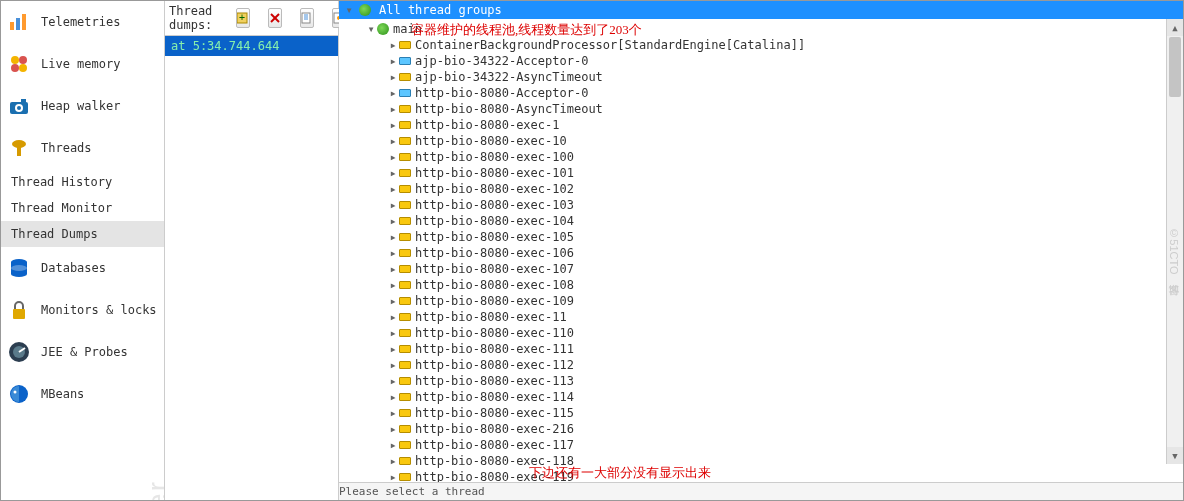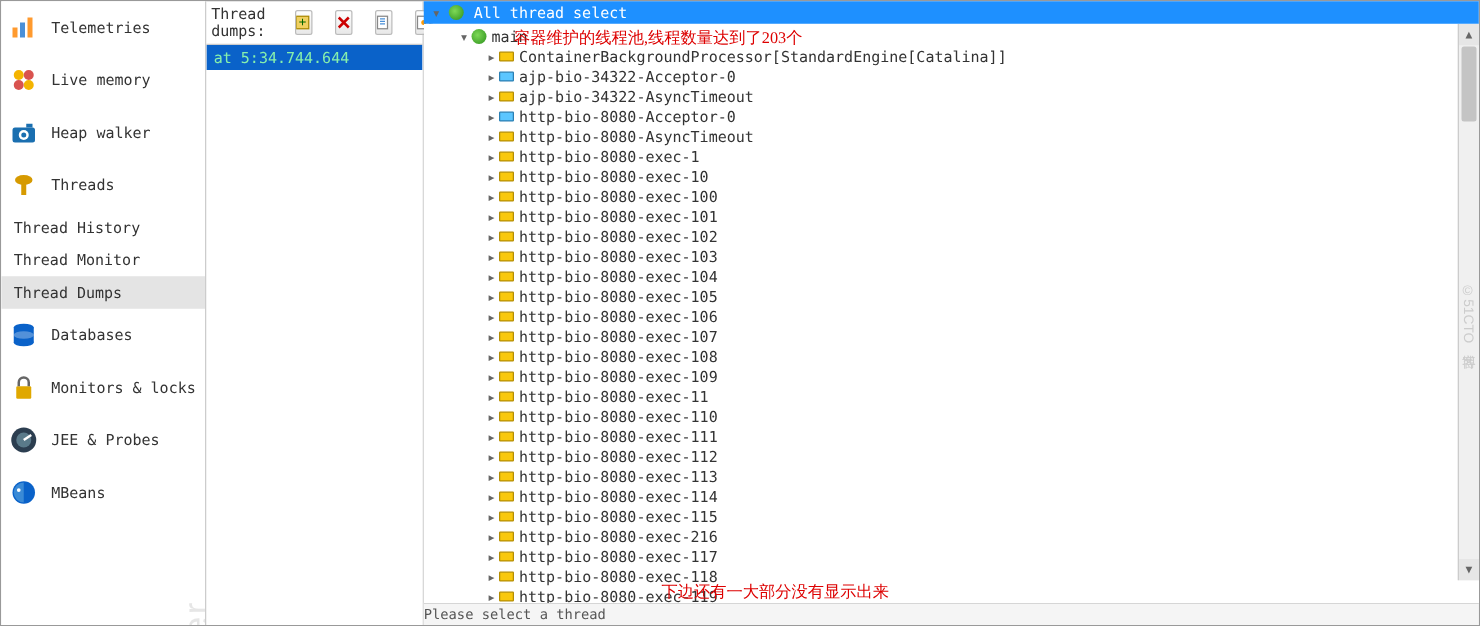--- a/index.html
+++ b/index.html
@@ -172,21 +172,21 @@
     </div>
     <div class="dump-list" id="dump-list">
         <div class="dump-item sel">at 5:34.744.644</div>
       </div>
   </div>
 
   <div class="main">
     <div class="tree-header">
       <span class="exp">▾</span>
       <span class="tree-icon i-group"></span>
-      <span>All thread select</span>
+      <span>All thread groups</span>
     </div>
     <div class="tree">
       <div class="annot" style="left:72px;top:2px">容器维护的线程池,线程数量达到了203个</div>
       <div class="tree-row">
         <span class="ind ind1"></span>
         <span class="exp">▾</span>
         <span class="tree-icon i-group"></span>
         <span>main</span>
       </div>
       <div id="thread-rows">

